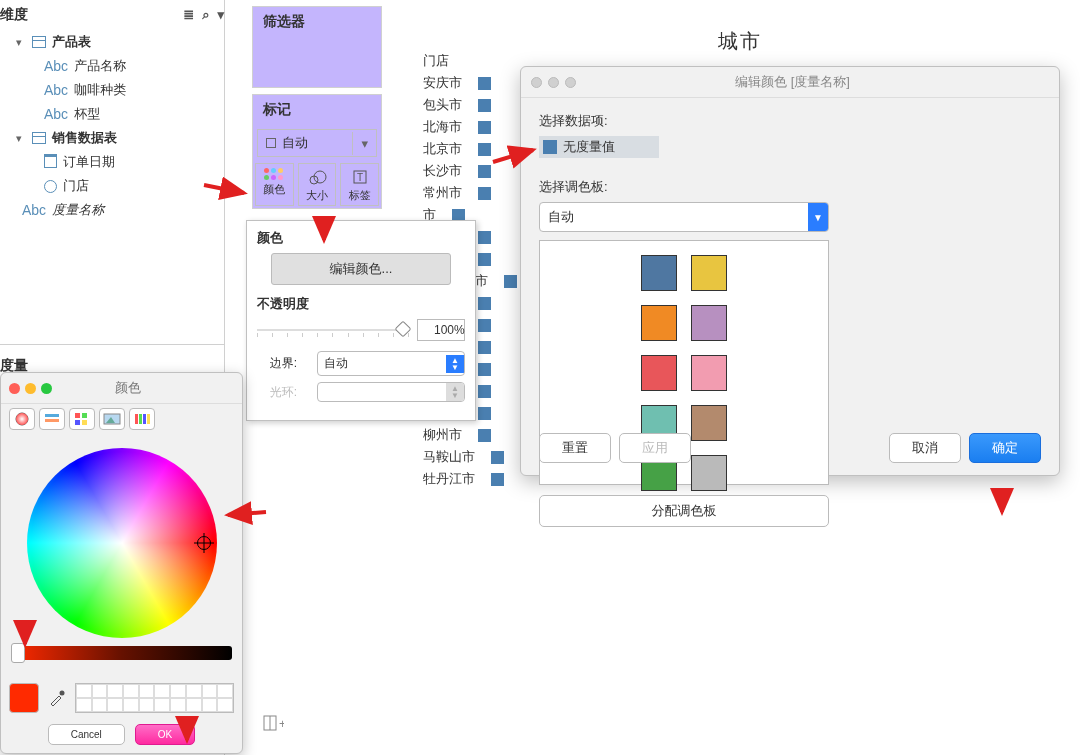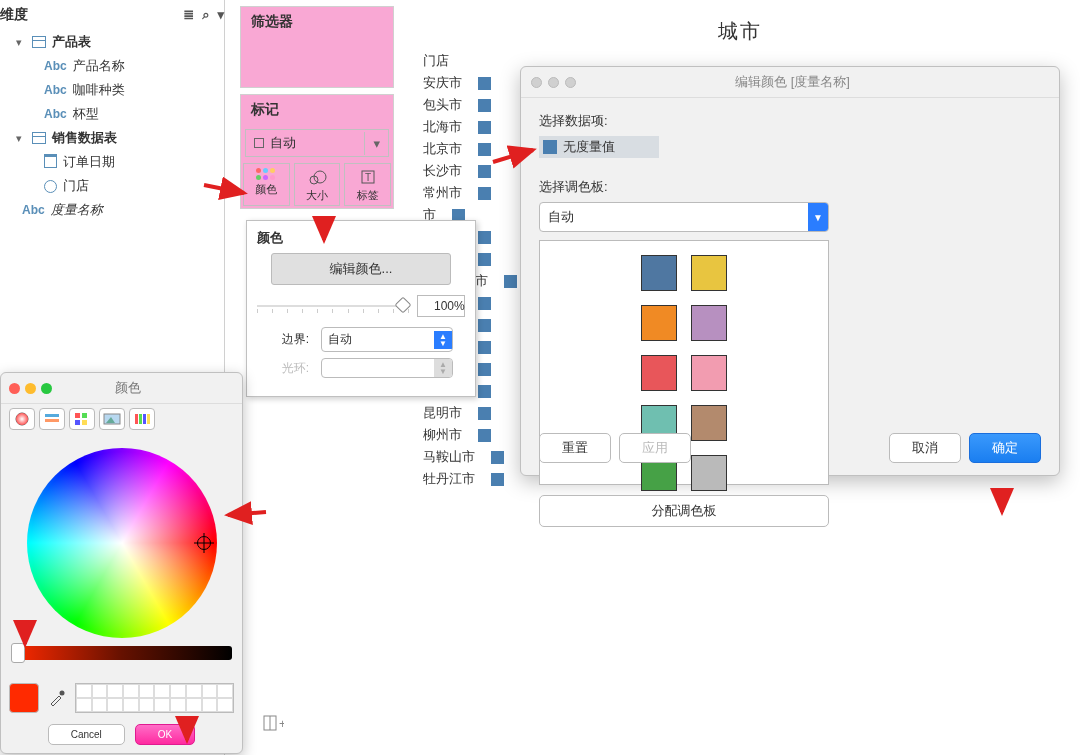--- a/index.html
+++ b/index.html
@@ -8,32 +8,32 @@
 
 .sidebar { position: absolute; left: 0; top: 0; width: 225px; height: 755px; border-right: 1px solid #d0d0d0; background: #fff; }
 .section-header { display:flex; align-items:center; padding: 6px 0 4px; font-weight: bold; font-size:14px; justify-content:space-between; }
 .header-icons { display:flex; gap:8px; color:#555; font-size:13px; }
 .tree { padding: 2px 0 10px; }
 .tree-item { display:flex; align-items:center; padding: 3px 10px 3px 16px; gap:6px; }
 .tree-item.lvl2 { padding-left: 44px; }
 .exp { color:#666; width:10px; font-size:11px; }
 .table-icon { width:14px; height:12px; border:1px solid #5a8fb8; display:inline-block; position:relative; }
 .table-icon:before { content:""; position:absolute; top:3px; left:0; right:0; border-top:1px solid #5a8fb8; }
-.abc { color:#5a8fb8; font-size:12px; font-weight:bold; }
+.abc { color:#5a8fb8; font-size:14px; font-weight:normal; }
 .date-icon { width:13px; height:12px; border:1px solid #5a8fb8; display:inline-block; position:relative; }
 .date-icon:before { content:""; position:absolute; left:-1px; right:-1px; top:-3px; height:2px; border-top:2px solid #5a8fb8; }
 .globe { width:13px; height:13px; border:1px solid #5a8fb8; border-radius:50%; display:inline-block; position:relative; }
 .bold { font-weight:bold; }
 .italic { font-style: italic; }
 .divider { border-top:1px solid #d0d0d0; margin: 6px 0; }
 .measure-section { position:absolute; top:338px; left:0; right:0; }
 
 
 .mid-col { position:absolute; left:232px; top:0; width:170px; }
-.panel { border:1px solid #d0d0d0; margin: 6px 8px; background:#f9a8d4; }
+.panel { border:1px solid #d0d0d0; margin: 6px 20px; background:#c4b5fd; }
 .panel-title { padding:6px 10px; font-weight:bold; font-size:14px; border-bottom:0; }
 .marks-dropdown { display:flex; align-items:center; border:1px solid #c0c0c0; margin:4px; }
 .dd-left { flex:1; display:flex; align-items:center; gap:6px; padding:4px 8px; }
 .dd-sq { width:10px; height:10px; border:1px solid #666; }
 .dd-caret { border-left:1px solid #c0c0c0; padding:4px 8px; color:#666; }
 .mark-btns { display:flex; }
 .mark-btn { flex:1; border:1px solid #c0c0c0; margin:2px; text-align:center; padding:4px 2px 2px; font-size:11px; }
 .mark-btn svg, .mark-btn .mi { display:block; margin:0 auto 2px; }
 .color-dots { display:grid; grid-template-columns:repeat(3,5px); gap:2px; width:20px; margin:0 auto 2px; }
 .color-dots span { width:5px; height:5px; border-radius:50%; }
@@ -42,31 +42,31 @@
 .color-popover { position:absolute; left:246px; top:220px; width:230px; background:#fff; border:1px solid #c0c0c0; box-shadow:2px 2px 6px rgba(0,0,0,0.2); z-index:5; padding:8px 10px 12px; }
 .color-popover .phdr { font-weight:bold; font-size:13px; margin-bottom:6px; }
 .edit-color-btn { display:block; width:180px; margin:4px auto 10px; padding:6px 0; text-align:center; background:#e0e0e0; border:1px solid #bbb; border-radius:3px; font-size:13px; }
 .opacity-row { display:flex; align-items:center; gap:8px; margin:6px 0 10px; }
 .opacity-slider { flex:1; position:relative; height:14px; }
 .op-track { position:absolute; top:6px; left:0; right:0; height:2px; background:#ddd; }
 .op-ticks { position:absolute; top:10px; left:0; right:0; display:flex; justify-content:space-between; }
 .op-ticks span { width:1px; height:4px; background:#ccc; }
 .op-thumb { position:absolute; right:0; top:0; width:12px; height:12px; border:1px solid #888; background:#fff; border-radius:2px; transform:rotate(45deg); }
 .opacity-val { width:48px; border:1px solid #bbb; padding:3px 16px; text-align:right; font-size:12px; }
-.effect-row { display:flex; align-items:center; gap:12px; margin:6px 12px; font-size:12px; }
+.effect-row { display:flex; align-items:center; gap:20px; margin:6px 0; font-size:12px; }
 .effect-row .lab { width:40px; text-align:right; }
 .effect-row.disabled { color:#bbb; }
 .mac-select { flex:1; display:flex; align-items:center; border:1px solid #bbb; border-radius:4px; overflow:hidden; }
 .mac-select .stxt { flex:1; padding:3px 6px; font-size:12px; }
 .mac-select .sarrs { width:18px; background:#2a7dff; color:#fff; display:flex; flex-direction:column; align-items:center; justify-content:center; font-size:8px; line-height:7px; padding:2px 0; }
 .mac-select.disabled .sarrs { background:#ddd; color:#aaa; }
 
 
 .city-area { position:absolute; left:410px; top:0; width:660px; }
-.city-title { text-align:center; font-size:20px; padding:18px 0 12px; letter-spacing:2px; }
+.city-title { text-align:center; font-size:20px; padding:28px 0 12px; letter-spacing:2px; }
 .city-list { position:absolute; left:13px; top:50px; }
 .city-row { display:flex; align-items:center; gap:16px; padding:2px 0; font-size:13px; height:22px; }
 .city-sq { width:13px; height:13px; background:#4a7fb0; }
 
 
 .dialog { position:absolute; left:520px; top:66px; width:540px; height:410px; background:#f1f1f1; border:1px solid #c0c0c0; border-radius:6px; box-shadow:0 6px 20px rgba(0,0,0,0.25); z-index:10; }
 .dlg-titlebar { display:flex; align-items:center; padding:6px 10px; border-bottom:1px solid #ddd; }
 .traffic { display:flex; gap:6px; }
 .traffic span { width:11px; height:11px; border-radius:50%; background:#d0d0d0; border:1px solid #bbb; }
 .dlg-title { flex:1; text-align:center; color:#888; font-size:13px; padding-right:40px; }
@@ -165,20 +165,31 @@
     <div class="tree-item lvl2">
         <span class="globe"></span>
         <span>门店</span>
       </div>
     <div class="tree-item" style="padding-left:22px">
         <span class="abc">Abc</span>
         <span class="italic">度量名称</span>
       </div>
   </div>
 
+  <div class="measure-section">
+    <div class="divider"></div>
+    <div class="section-header">
+      <span>度量</span>
+    </div>
+    <div class="tree-item">
+      <span class="exp">▾</span>
+      <span class="table-icon"></span>
+      <span class="bold">产品表</span>
+    </div>
+  </div>
 </div>
 
 <div class="mid-col">
   <div class="panel" style="height:82px">
     <div class="panel-title">筛选器</div>
   </div>
   <div class="panel">
     <div class="panel-title">标记</div>
     <div class="marks-dropdown">
       <div class="dd-left">
@@ -213,20 +224,21 @@
           </svg>
         <span>标签</span>
       </div>
     </div>
   </div>
 </div>
 
 <div class="color-popover">
   <div class="phdr">颜色</div>
   <div class="edit-color-btn">编辑颜色...</div>
+  <div class="phdr">不透明度</div>
   <div class="opacity-row">
     <div class="opacity-slider">
       <div class="op-track"></div>
       <div class="op-ticks">
           <span></span>
           <span></span>
           <span></span>
           <span></span>
           <span></span>
           <span></span>

